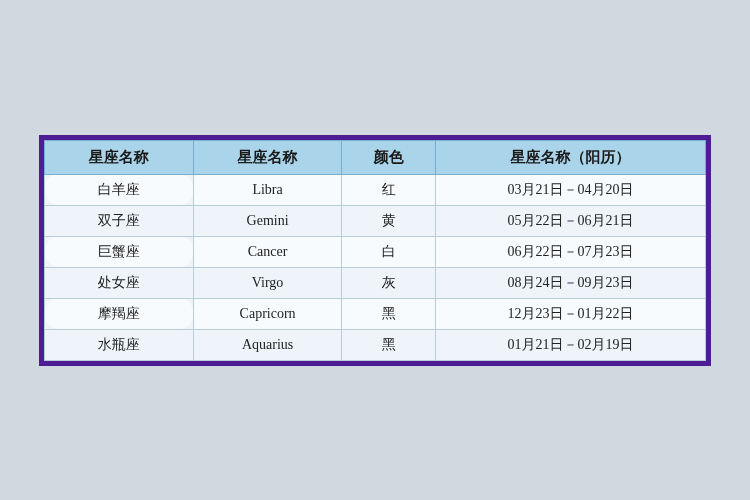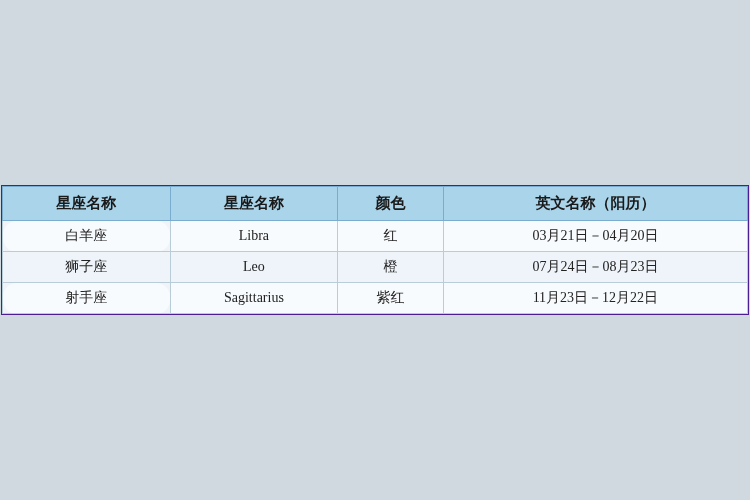--- a/index.html
+++ b/index.html
@@ -8,22 +8,22 @@
       height: 500px;
       background-color: #d0d8e0;
       display: flex;
       align-items: center;
       justify-content: center;
       font-family: "SimSun", "宋体", serif;
       font-size: 14px;
     }
     .table-wrapper {
       background: #f0f4f8;
-      border: 1px solid #4c1d95;
-      width: 748px;
+      border: 5px solid #4c1d95;
+      width: 672px;
     }
     table {
       width: 100%;
       border-collapse: collapse;
     }
     thead tr th {
       background-color: #aad4ea;
       border: 1px solid #7aaccf;
       padding: 7px 10px;
       text-align: center;
@@ -52,37 +52,55 @@
 </head>
 <body>
 
 <div class="table-wrapper">
   <table>
     <thead>
       <tr>
         <th>星座名称</th>
         <th>星座名称</th>
         <th>颜色</th>
-        <th>英文名称（阳历）</th>
+        <th>星座名称（阳历）</th>
       </tr>
     </thead>
     <tbody id="table-body">
     <tr>
           <td>白羊座</td>
           <td>Libra</td>
           <td>红</td>
           <td>03月21日－04月20日</td>
         </tr>
         <tr>
-          <td>狮子座</td>
-          <td>Leo</td>
-          <td>橙</td>
-          <td>07月24日－08月23日</td>
+          <td>双子座</td>
+          <td>Gemini</td>
+          <td>黄</td>
+          <td>05月22日－06月21日</td>
         </tr>
         <tr>
-          <td>射手座</td>
-          <td>Sagittarius</td>
-          <td>紫红</td>
-          <td>11月23日－12月22日</td>
+          <td>巨蟹座</td>
+          <td>Cancer</td>
+          <td>白</td>
+          <td>06月22日－07月23日</td>
+        </tr>
+        <tr>
+          <td>处女座</td>
+          <td>Virgo</td>
+          <td>灰</td>
+          <td>08月24日－09月23日</td>
+        </tr>
+        <tr>
+          <td>摩羯座</td>
+          <td>Capricorn</td>
+          <td>黑</td>
+          <td>12月23日－01月22日</td>
+        </tr>
+        <tr>
+          <td>水瓶座</td>
+          <td>Aquarius</td>
+          <td>黑</td>
+          <td>01月21日－02月19日</td>
         </tr>
       </tbody>
   </table>
 </div>
 
 </body></html>

